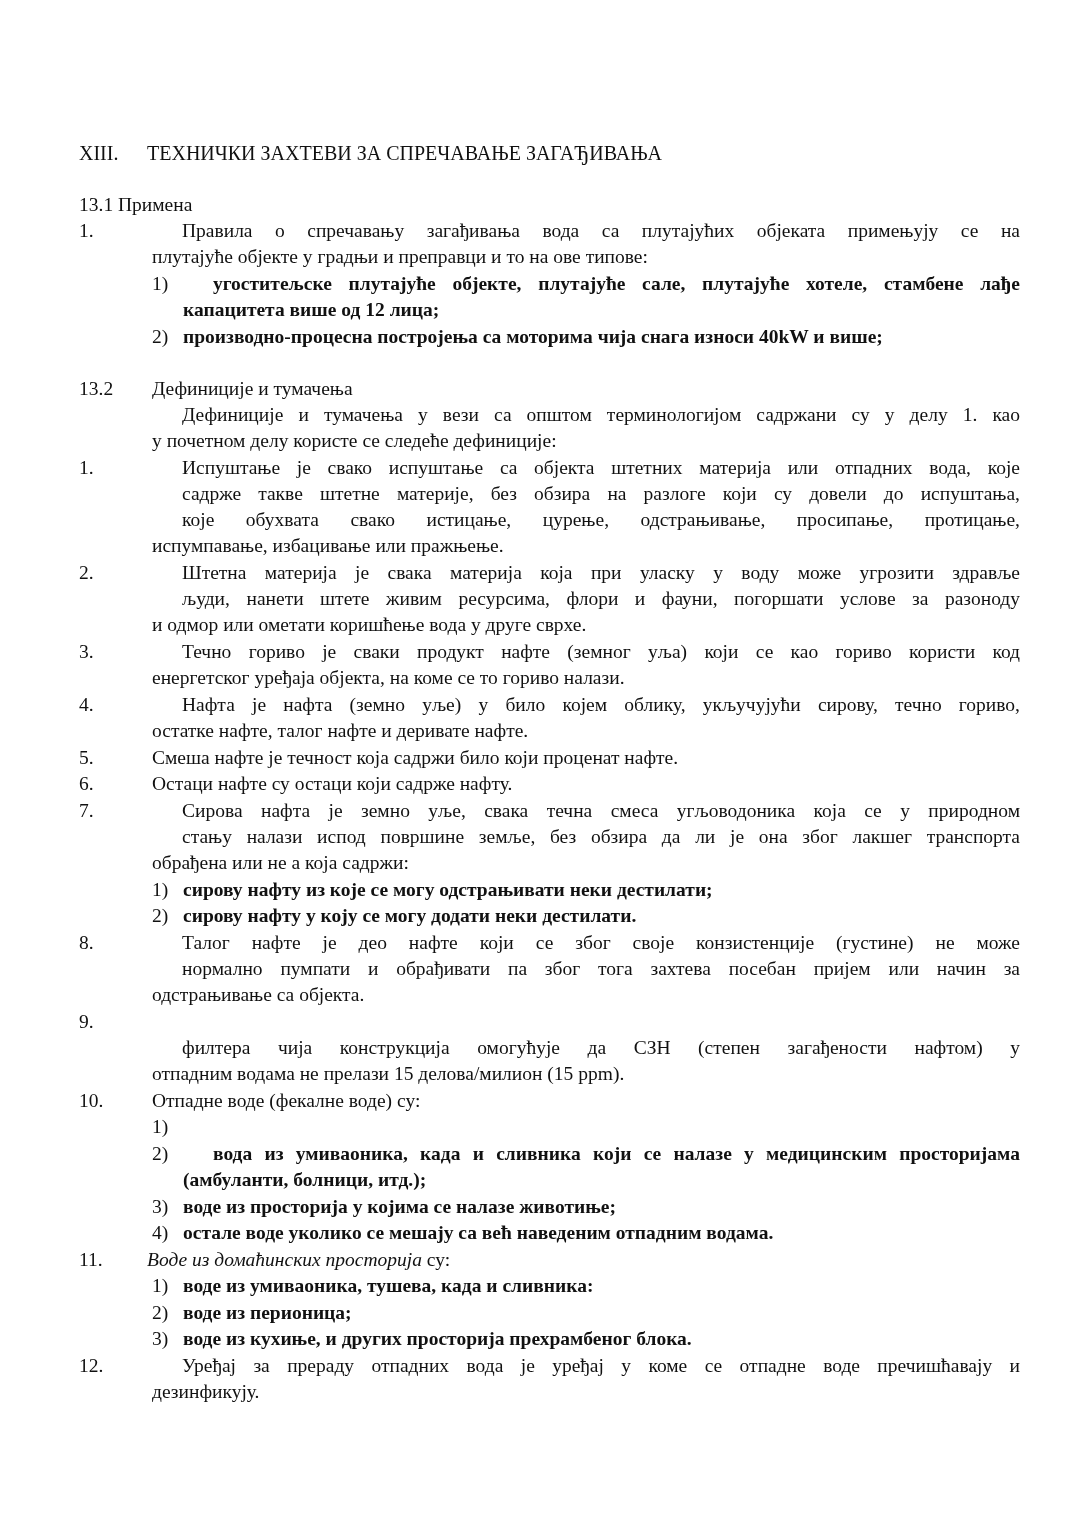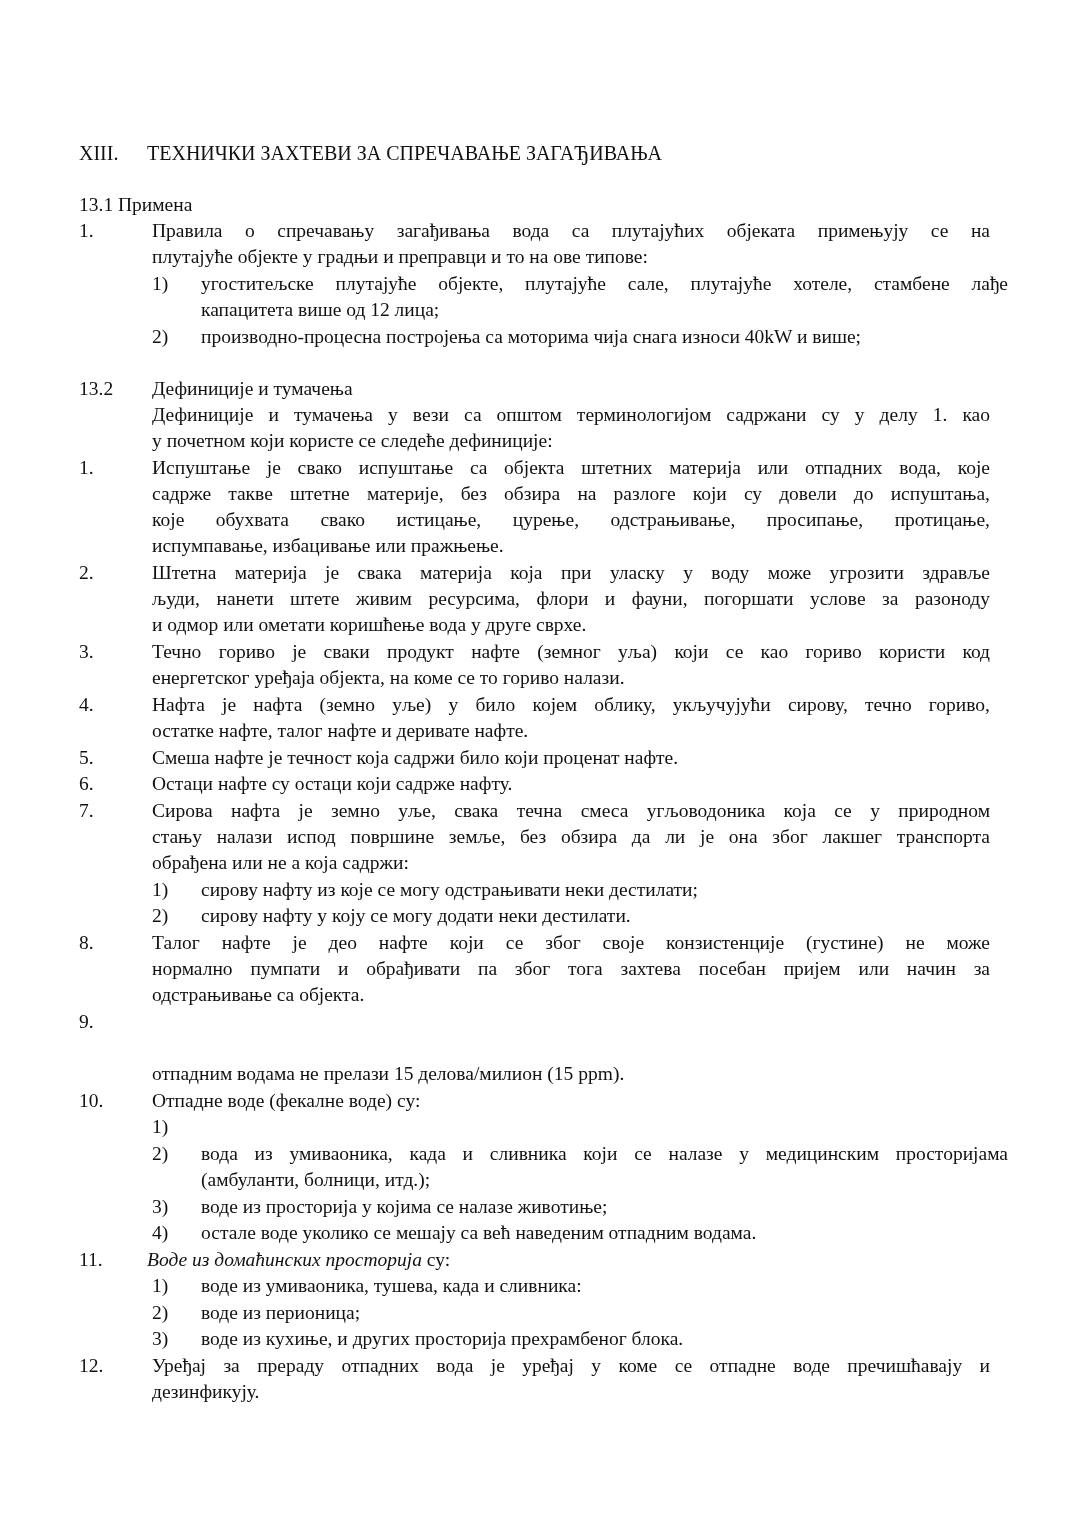--- a/index.html
+++ b/index.html
@@ -8,22 +8,22 @@
     font-family: "Liberation Serif", "DejaVu Serif", serif;
     color: #111111; font-size: 19.5px;
   }
   .page { position: absolute; left: 0; top: 0; width: 938px; height: 1530px; border-radius: 20px; }
   .heading { position: absolute; left: 79px; top: 142px; font-size: 20px; white-space: nowrap; }
   .heading .num { display: inline-block; width: 68px; }
   .ln { position: absolute; white-space: nowrap; line-height: 26px; height: 26px; }
   .n  { left: 79px; }
   .t  { left: 152px; }
   .sn { left: 152px; }
-  .st { left: 201px; }
-  .j  { text-align: justify; text-align-last: justify; }
+  .st { left: 183px; font-weight: bold; }
+  .j  { text-align: justify; text-align-last: justify; margin-left: 30px; }
   .w1 { width: 838px; }
   .w2 { width: 807px; }
   .it { font-style: italic; margin-top: 41px; }
 </style>
 </head>
 <body>
 
 <div class="page">
 
   <div class="heading">
@@ -36,21 +36,21 @@
   <div class="ln t" style="top:244px">плутајуће објекте у градњи и преправци и то на ове типове:</div>
   <div class="ln sn" style="top:271px">1)</div>
   <div class="ln st j w2" style="top:271px">угоститељске плутајуће објекте, плутајуће сале, плутајуће хотеле, стамбене лађе</div>
   <div class="ln st" style="top:297px">капацитета више од 12 лица;</div>
   <div class="ln sn" style="top:324px">2)</div>
   <div class="ln st" style="top:324px">производно-процесна постројења са моторима чија снага износи 40kW и више;</div>
 
   <div class="ln n" style="top:376px">13.2</div>
   <div class="ln t" style="top:376px">Дефиниције и тумачења</div>
   <div class="ln t j w1" style="top:402px">Дефиниције и тумачења у вези са општом терминологијом садржани су у делу 1. као</div>
-  <div class="ln t" style="top:428px">у почетном који користе се следеће дефиниције:</div>
+  <div class="ln t" style="top:428px">у почетном делу користе се следеће дефиниције:</div>
 
   <div class="ln n" style="top:455px">1.</div>
   <div class="ln t j w1" style="top:455px">Испуштање је свако испуштање са објекта штетних материја или отпадних вода, које</div>
   <div class="ln t j w1" style="top:481px">садрже такве штетне материје, без обзира на разлоге који су довели до испуштања,</div>
   <div class="ln t" style="top:533px">испумпавање, избацивање или пражњење.</div>
   <div class="ln t j w1" style="top:507px">које обухвата свако истицање, цурење, одстрањивање, просипање, протицање,</div>
 
   <div class="ln n" style="top:560px">2.</div>
   <div class="ln t j w1" style="top:560px">Штетна материја је свака материја која при уласку у воду може угрозити здравље</div>
   <div class="ln t j w1" style="top:586px">људи, нанети штете живим ресурсима, флори и фауни, погоршати услове за разоноду</div>
@@ -78,20 +78,21 @@
   <div class="ln st" style="top:877px">сирову нафту из које се могу одстрањивати неки дестилати;</div>
   <div class="ln sn" style="top:903px">2)</div>
   <div class="ln st" style="top:903px">сирову нафту у коју се могу додати неки дестилати.</div>
 
   <div class="ln n" style="top:930px">8.</div>
   <div class="ln t j w1" style="top:930px">Талог нафте је део нафте који се због своје конзистенције (густине) не може</div>
   <div class="ln t j w1" style="top:956px">нормално пумпати и обрађивати па због тога захтева посебан пријем или начин за</div>
   <div class="ln t" style="top:982px">одстрањивање са објекта.</div>
 
   <div class="ln n" style="top:1009px">9.</div>
+  <div class="ln t j w1" style="top:1035px">филтера чија конструкција омогућује да СЗН (степен загађености нафтом) у</div>
   <div class="ln t" style="top:1061px">отпадним водама не прелази 15 делова/милион (15 ppm).</div>
 
   <div class="ln n" style="top:1088px">10.</div>
   <div class="ln t" style="top:1088px">Отпадне воде (фекалне воде) су:</div>
   <div class="ln sn" style="top:1114px">1)</div>
   <div class="ln sn" style="top:1141px">2)</div>
   <div class="ln st j w2" style="top:1141px">вода из умиваоника, када и сливника који се налазе у медицинским просторијама</div>
   <div class="ln st" style="top:1167px">(амбуланти, болници, итд.);</div>
   <div class="ln sn" style="top:1194px">3)</div>
   <div class="ln st" style="top:1194px">воде из просторија у којима се налазе животиње;</div>

